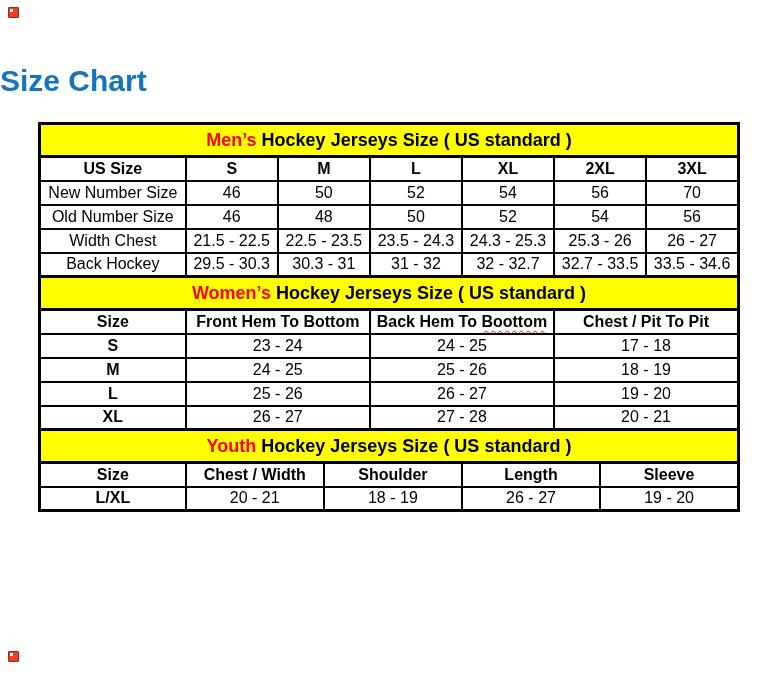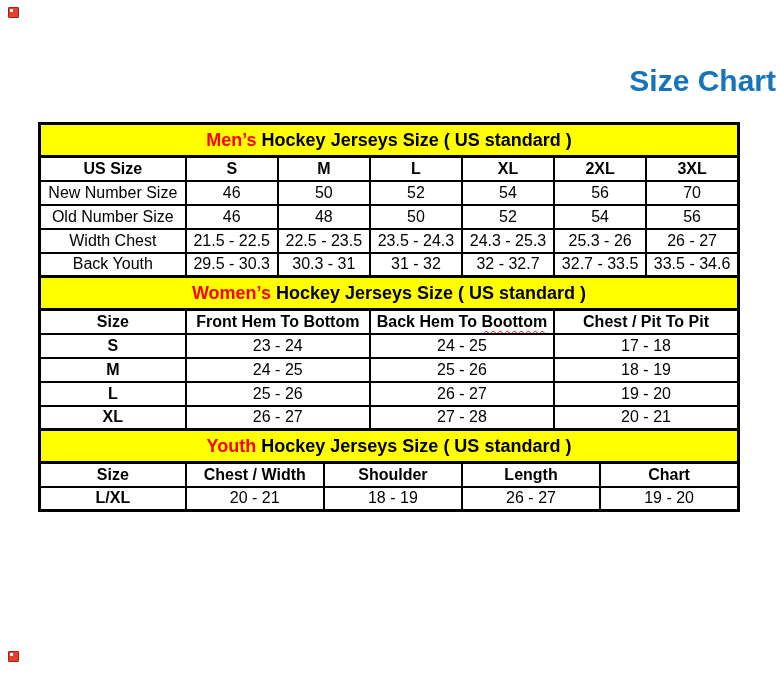--- a/index.html
+++ b/index.html
@@ -2,21 +2,21 @@
 <html><head>
 <meta charset="utf-8">
 <style>
   * { margin:0; padding:0; box-sizing:border-box; }
   html,body { background:#ffffff; }
   .canvas {
     position:relative; width:776px; height:692px; background:#ffffff;
     font-family:"Liberation Sans", sans-serif; color:#000; overflow:hidden;
   }
   .page-title {
-    position:absolute; top:64px; left:0; width:100%; text-align:right;
+    position:absolute; top:64px; left:0; width:100%; text-align:left;
     font-size:30px; font-weight:bold; color:#1574BD; letter-spacing:0px;
   }
   .broken-img {
     position:absolute; left:8px; width:11px; height:11px;
     background:#e8402a; border:1px solid #9e2418; border-radius:1px;
   }
   .broken-img::after {
     content:""; position:absolute; left:1px; top:1px; width:3px; height:3px; background:#ffffff;
   }
   .broken-img.top { top:7px; }
@@ -106,21 +106,21 @@
     <tr class="data">
       <td>Width Chest</td>
       <td colspan="2">21.5 - 22.5</td>
       <td colspan="2">22.5 - 23.5</td>
       <td colspan="2">23.5 - 24.3</td>
       <td colspan="2">24.3 - 25.3</td>
       <td colspan="2">25.3 - 26</td>
       <td colspan="2">26 - 27</td>
     </tr>
     <tr class="data">
-      <td>Back Youth</td>
+      <td>Back Hockey</td>
       <td colspan="2">29.5 - 30.3</td>
       <td colspan="2">30.3 - 31</td>
       <td colspan="2">31 - 32</td>
       <td colspan="2">32 - 32.7</td>
       <td colspan="2">32.7 - 33.5</td>
       <td colspan="2">33.5 - 34.6</td>
     </tr>
 
     <tr class="banner">
       <td colspan="13"><span class="hl">Women’s</span><span> Hockey Jerseys Size ( US standard )</span></td>
@@ -157,21 +157,21 @@
     </tr>
 
     <tr class="banner">
       <td colspan="13"><span class="hl">Youth</span><span> Hockey Jerseys Size ( US standard )</span></td>
     </tr>
     <tr class="head">
       <th>Size</th>
       <th colspan="3">Chest / Width</th>
       <th colspan="3">Shoulder</th>
       <th colspan="3">Length</th>
-      <th colspan="3">Chart</th>
+      <th colspan="3">Sleeve</th>
     </tr>
     <tr class="data">
       <td class="rowlabel-bold">L/XL</td>
       <td colspan="3">20 - 21</td>
       <td colspan="3">18 - 19</td>
       <td colspan="3">26 - 27</td>
       <td colspan="3">19 - 20</td>
     </tr>
   </tbody>
     </table>

